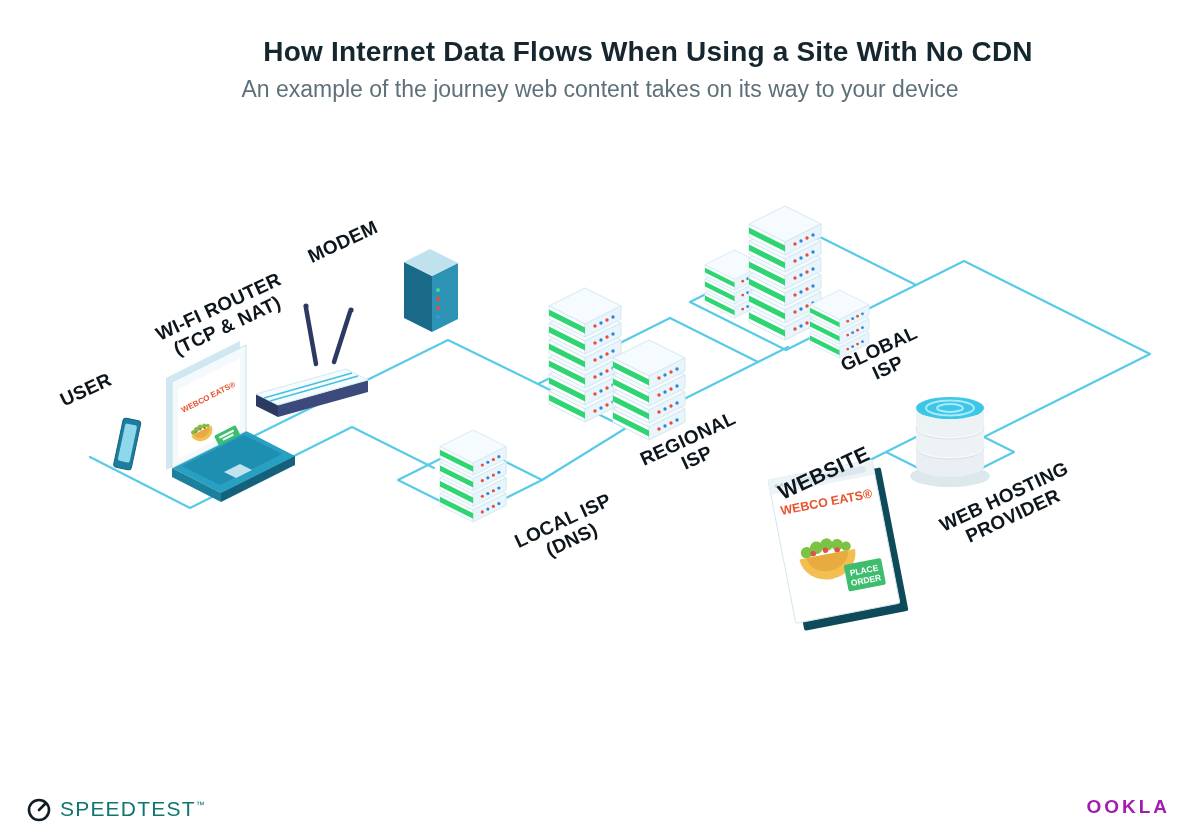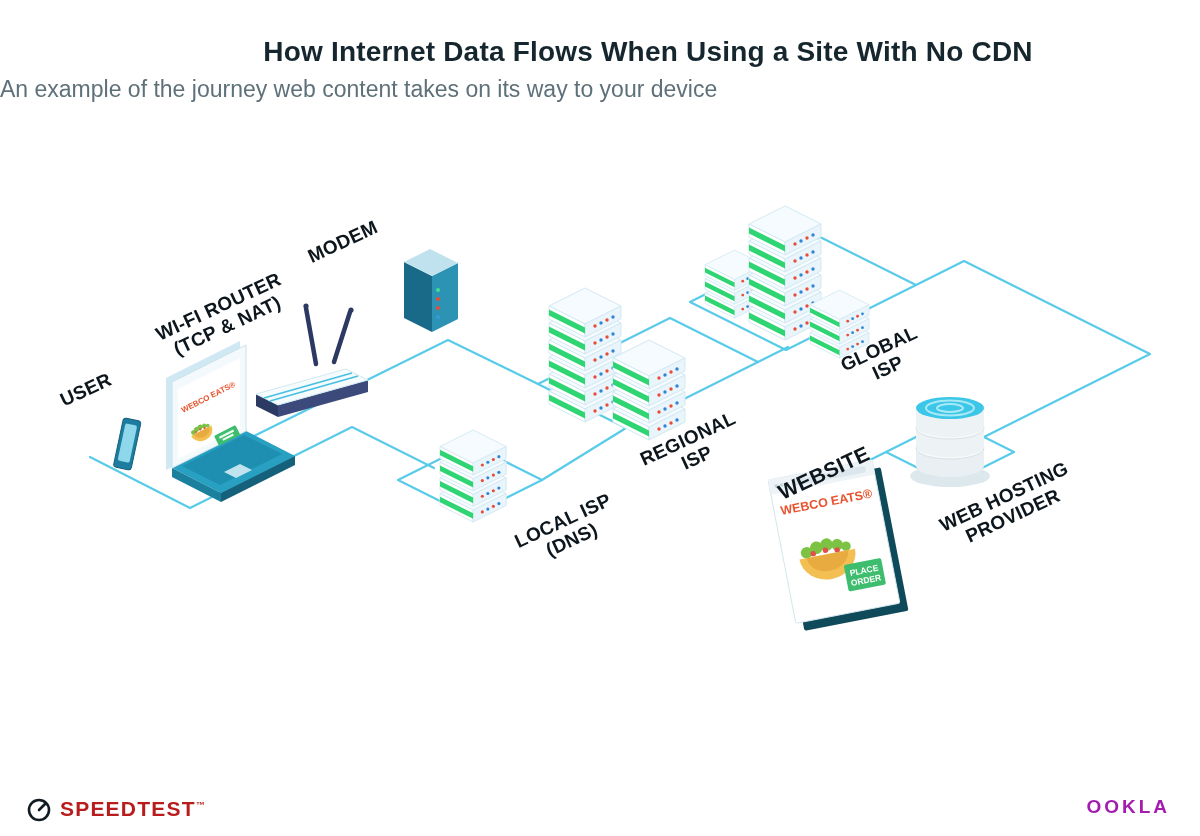--- a/index.html
+++ b/index.html
@@ -1,27 +1,27 @@
 <!DOCTYPE html>
 <html><head>
 <meta charset="utf-8">
 <style>
   html,body{margin:0;padding:0;background:#ffffff;}
   .canvas{position:relative;width:1200px;height:836px;background:#ffffff;overflow:hidden;
           font-family:"Liberation Sans",sans-serif;}
   .title{position:absolute;top:36px;left:0;width:1200px;text-align:center;
          font-size:28px;font-weight:700;color:#15262e;letter-spacing:.2px;padding-left:48px;}
-  .subtitle{position:absolute;top:76px;left:0;width:1200px;
+  .subtitle{position:absolute;top:76px;left:0;width:1200px;text-align:center;
             font-size:23px;font-weight:400;color:#5e7079;}
   svg.diagram{position:absolute;left:0;top:0;}
   .lbl{position:absolute;font-weight:700;color:#0c161c;transform:rotate(-25deg);
        text-align:center;line-height:1.08;letter-spacing:.3px;font-size:19px;white-space:nowrap;}
   .lbl.big{font-size:21px;}
   .footer-left{position:absolute;left:26px;bottom:14px;display:flex;align-items:center;gap:8px;}
-  .speedtest-text{font-size:21px;font-weight:700;letter-spacing:1.2px;color:#b91c1c;}
+  .speedtest-text{font-size:21px;font-weight:400;letter-spacing:1.2px;color:#0f766e;}
   .speedtest-text sup{font-size:9px;}
   .footer-right{position:absolute;right:30px;bottom:18px;font-size:19px;font-weight:700;
                 letter-spacing:3px;color:#a21caf;}
 </style>
 </head>
 <body>
 
 <div class="canvas">
 
   <div class="title">How Internet Data Flows When Using a Site With No CDN</div>

